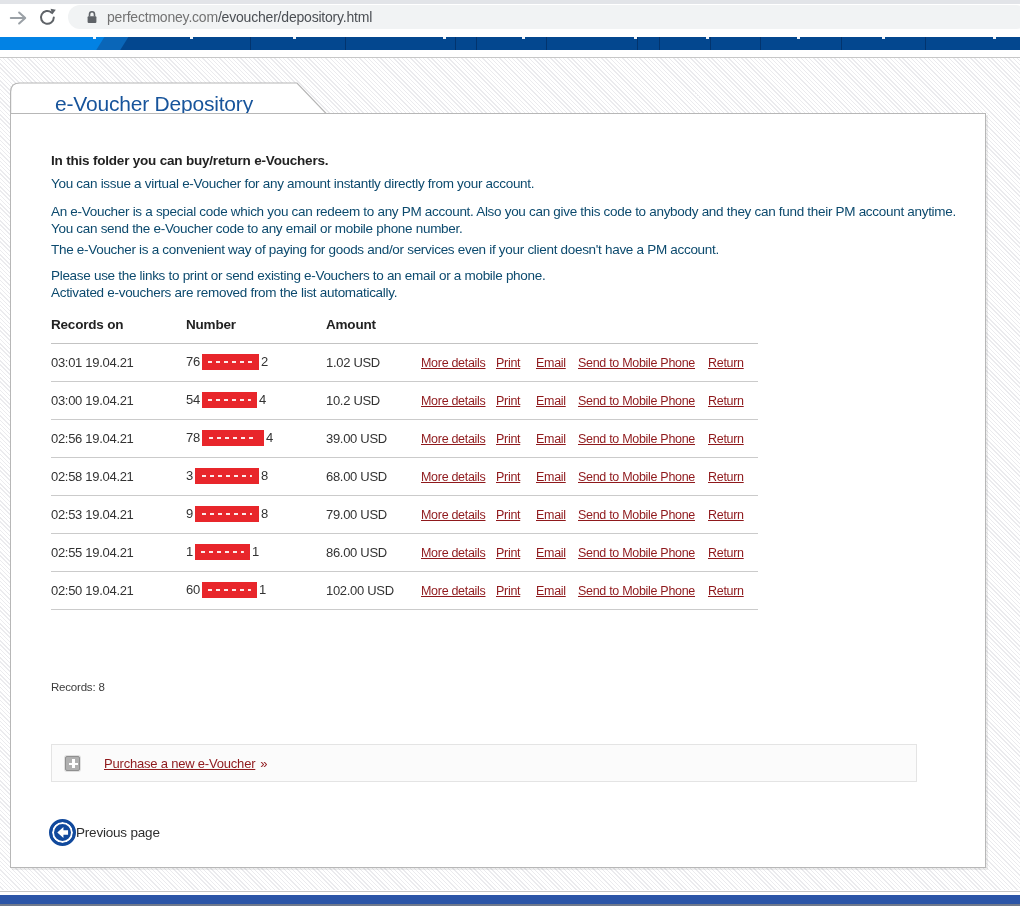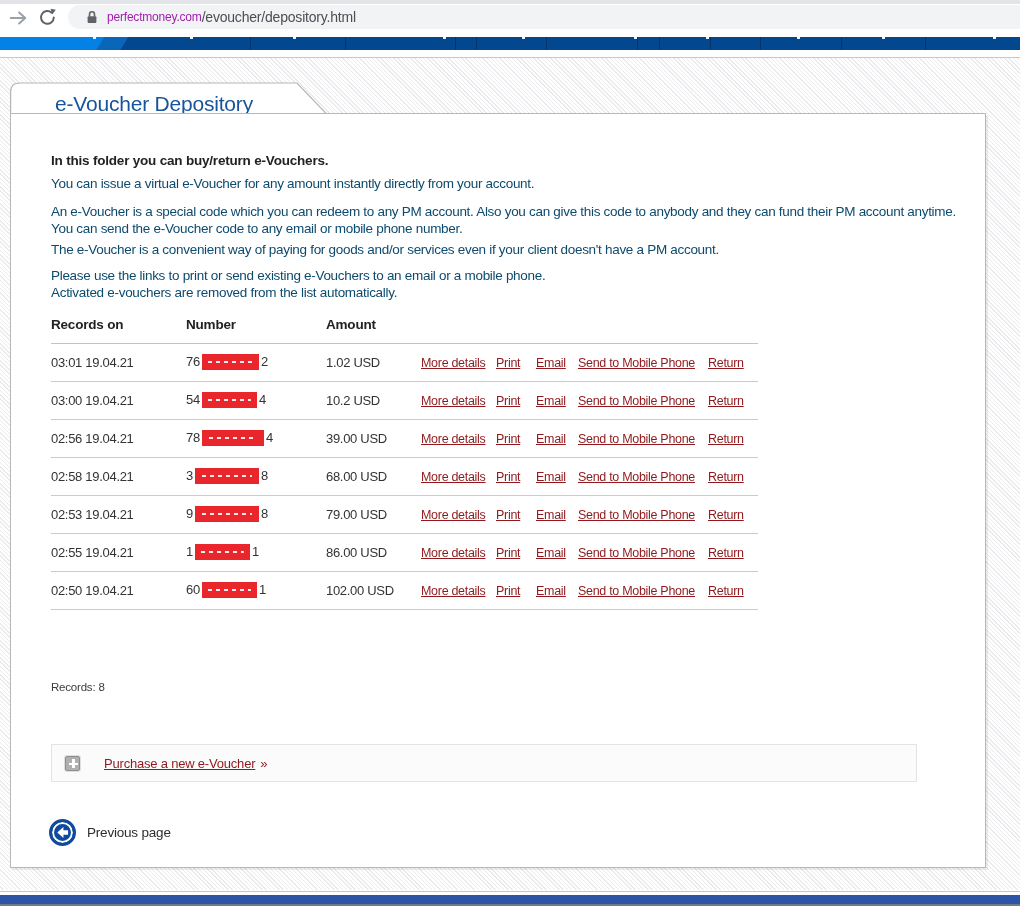--- a/index.html
+++ b/index.html
@@ -7,21 +7,21 @@
     font-family:"Liberation Sans","DejaVu Sans",sans-serif; }
 
   
   #chrome { position:absolute; left:0; top:0; width:1020px; height:37px; background:#fff; }
   #tabstrip { position:absolute; left:0; top:0; width:1020px; height:4px; background:#e2e4e8; }
   .chrome-icon { position:absolute; top:8px; }
   #fwd { left:8px; } #reload { left:38px; }
   #urlbar { position:absolute; left:68px; top:5px; width:960px; height:24px;
     background:#f1f3f4; border-radius:13px; display:flex; align-items:center; padding-left:18px; }
   #lock { margin-right:9px; display:block; }
-  .url-domain { font-size:12px; color:#a21caf; letter-spacing:-0.2px; }
+  .url-domain { font-size:14px; color:#737373; letter-spacing:-0.2px; }
   .url-path   { font-size:14px; color:#4b4f54; letter-spacing:-0.2px; }
 
   
   #topnav { position:absolute; left:0; top:37px; width:1020px; height:13px; background:#03478f; overflow:hidden; }
   #nav-bright { position:absolute; left:0; top:0; width:108px; height:13px; background:#0282e4; }
   #nav-diag { position:absolute; left:100px; top:-2px; width:24px; height:18px; background:#0a66b8; transform:skewX(-32deg); }
   .nav-sep { position:absolute; top:0; width:1px; height:13px; background:rgba(2,28,70,.45); }
   .nav-tick { position:absolute; top:0; width:3px; height:2px; background:rgba(255,255,255,.95); }
 
   .rule-top { position:absolute; left:0; top:57px; width:1020px; height:1px; background:#c7c7c7; }
@@ -65,21 +65,21 @@
   #plus::before { content:""; position:absolute; left:3px; top:6px; width:9px; height:2.4px; background:#fff; }
   #plus::after  { content:""; position:absolute; left:6.3px; top:2.7px; width:2.4px; height:9px; background:#fff; }
   #purchase-link { margin-left:24px; color:#8f191c; text-decoration:underline; font-size:13px; cursor:pointer; letter-spacing:-0.2px; }
   #purchase-arrow { margin-left:5px; color:#8f191c; font-size:13px; }
 
   
   #prevpage { position:absolute; left:38px; top:705px; display:flex; align-items:center; }
   #backcircle { width:27px; height:27px; border-radius:50%; background:#11499c;
     box-shadow:inset 0 0 0 2px #fff, inset 0 0 0 20px #11499c; border:3px solid #11499c;
     display:flex; align-items:center; justify-content:center; cursor:pointer; }
-  #prev-label { margin-left:11px; font-size:13.5px; color:#2e2e2e; letter-spacing:-0.2px; }
+  #prev-label { font-size:13.5px; color:#2e2e2e; letter-spacing:-0.2px; }
 
   
   .rule-bottom { position:absolute; left:0; top:891px; width:1020px; height:1px; background:#c6c6c6; }
   #bluebar { position:absolute; left:0; top:895px; width:1020px; height:9px; background:#2c55a7; }
   #edge { position:absolute; left:0; top:904px; width:1020px; height:2px; background:#70798b; }
 </style>
 </head>
 <body>
 
 <div id="chrome">

